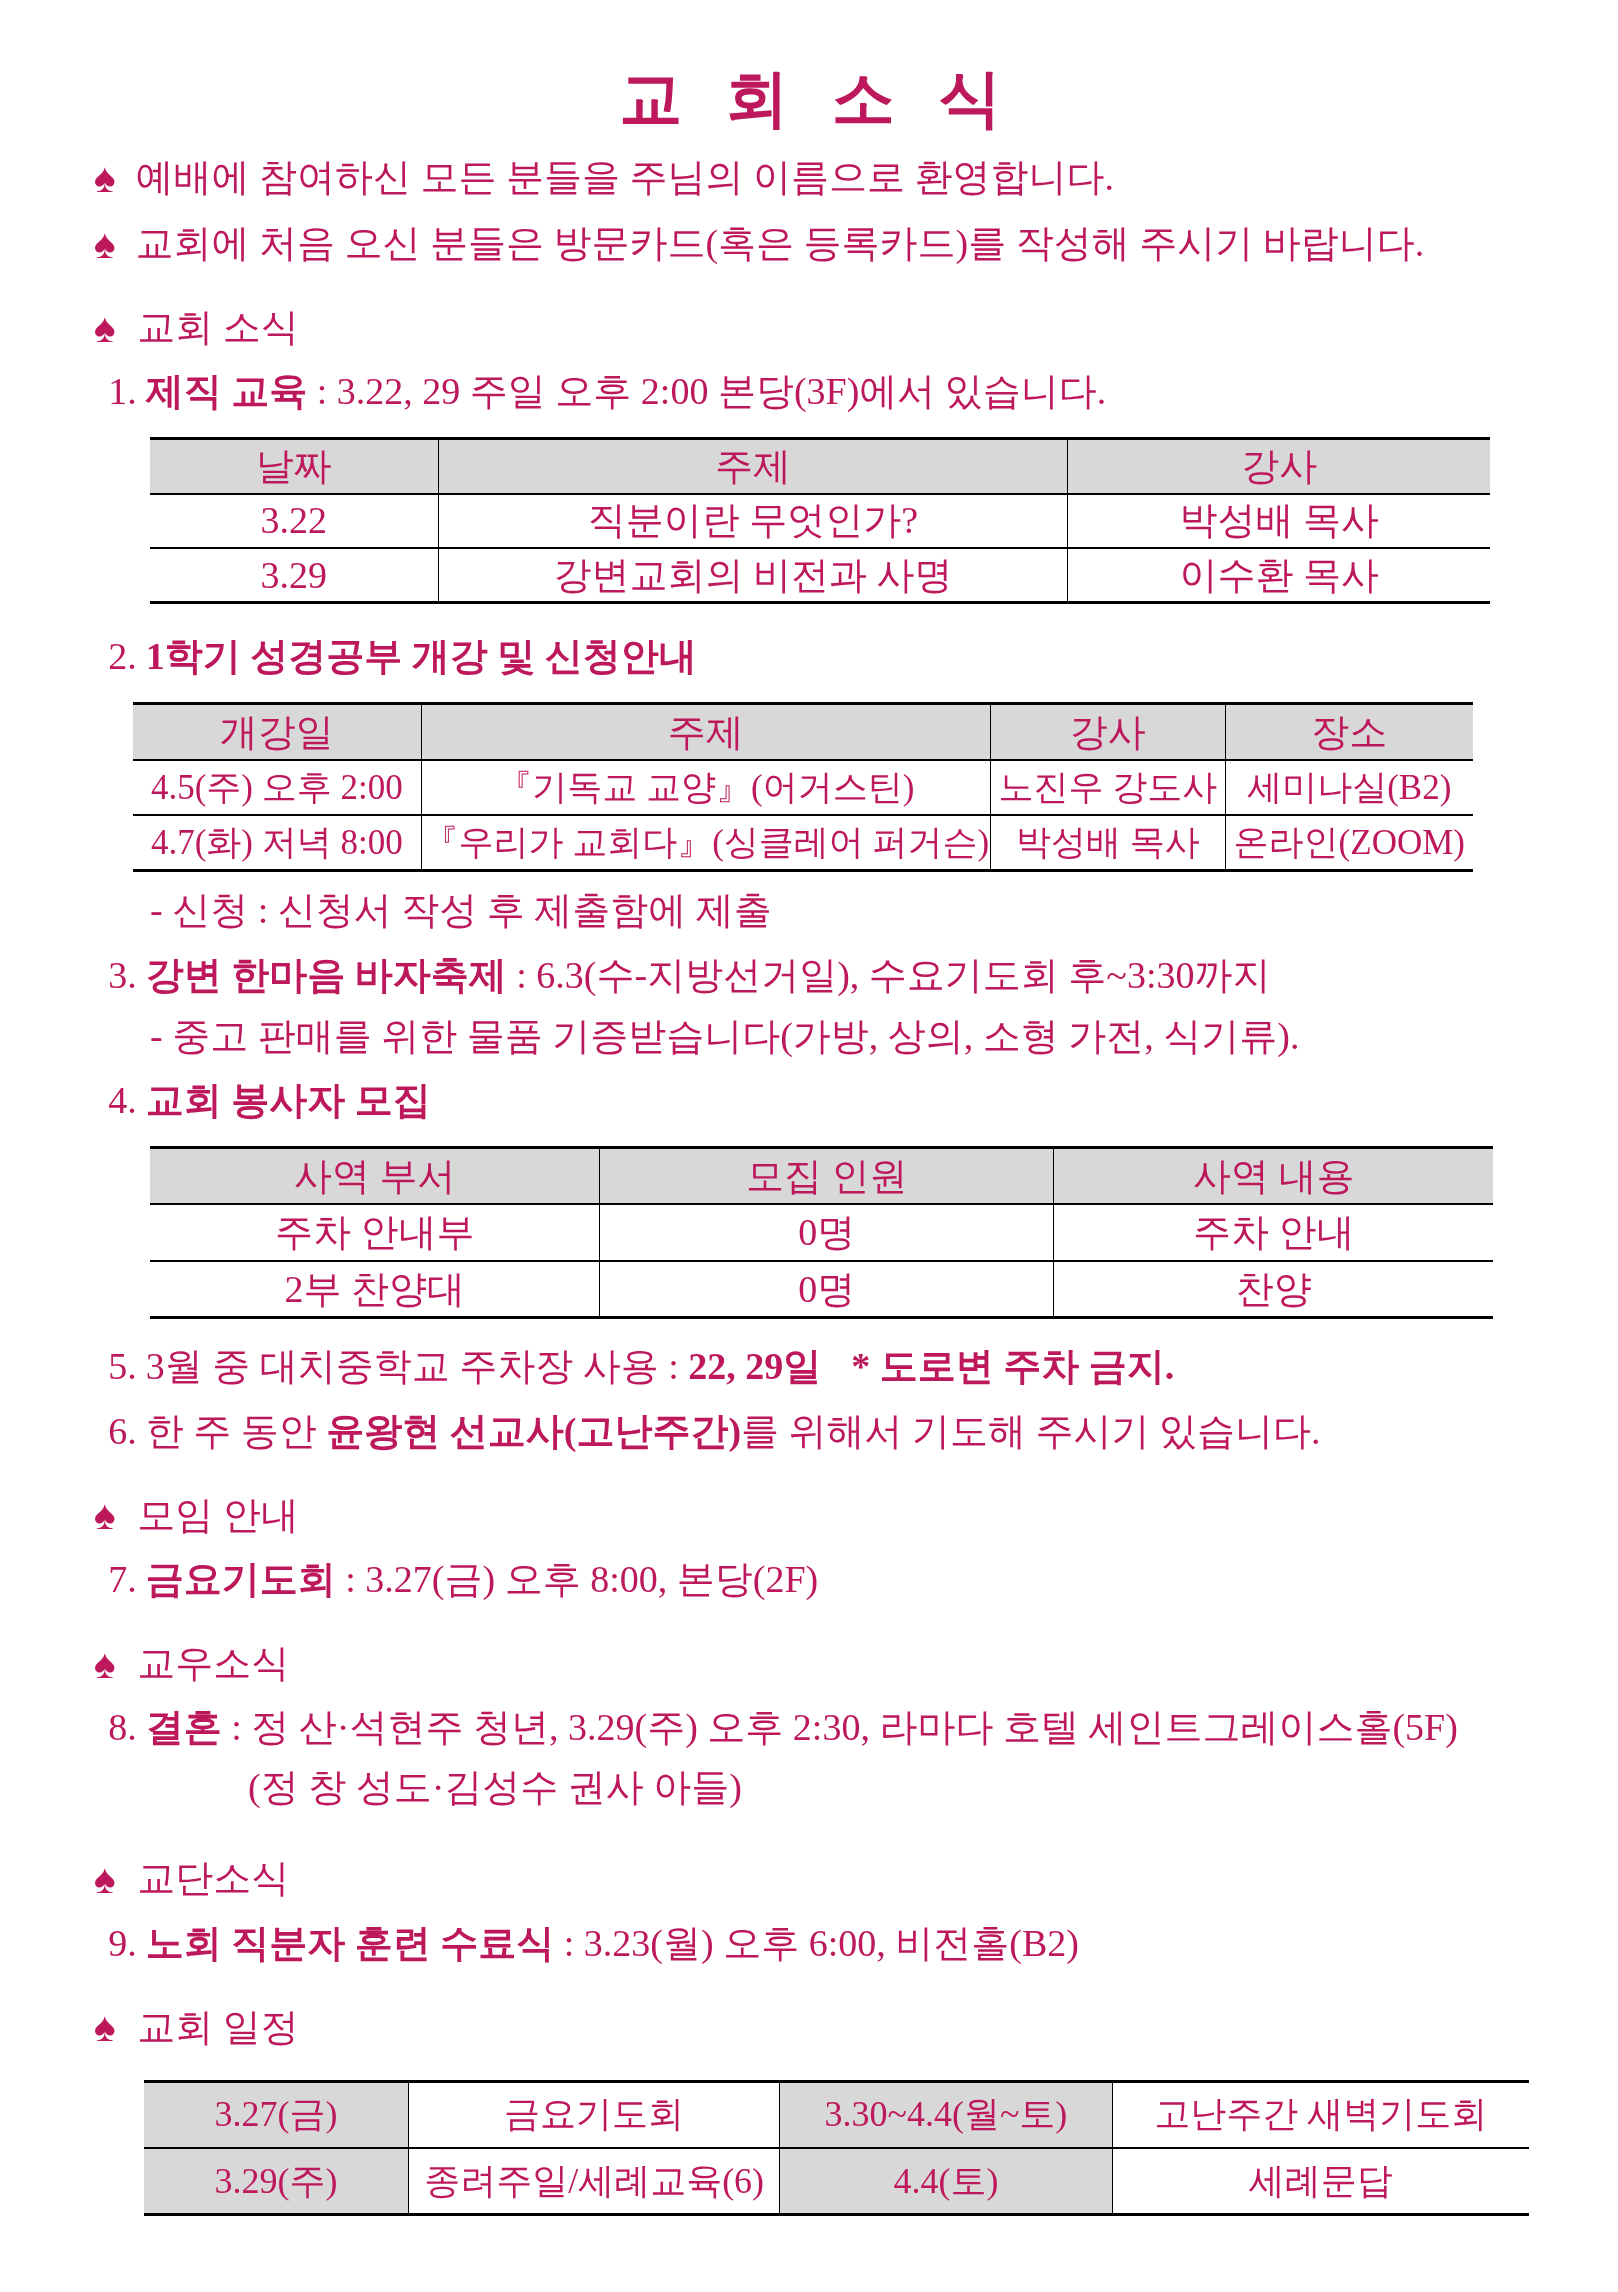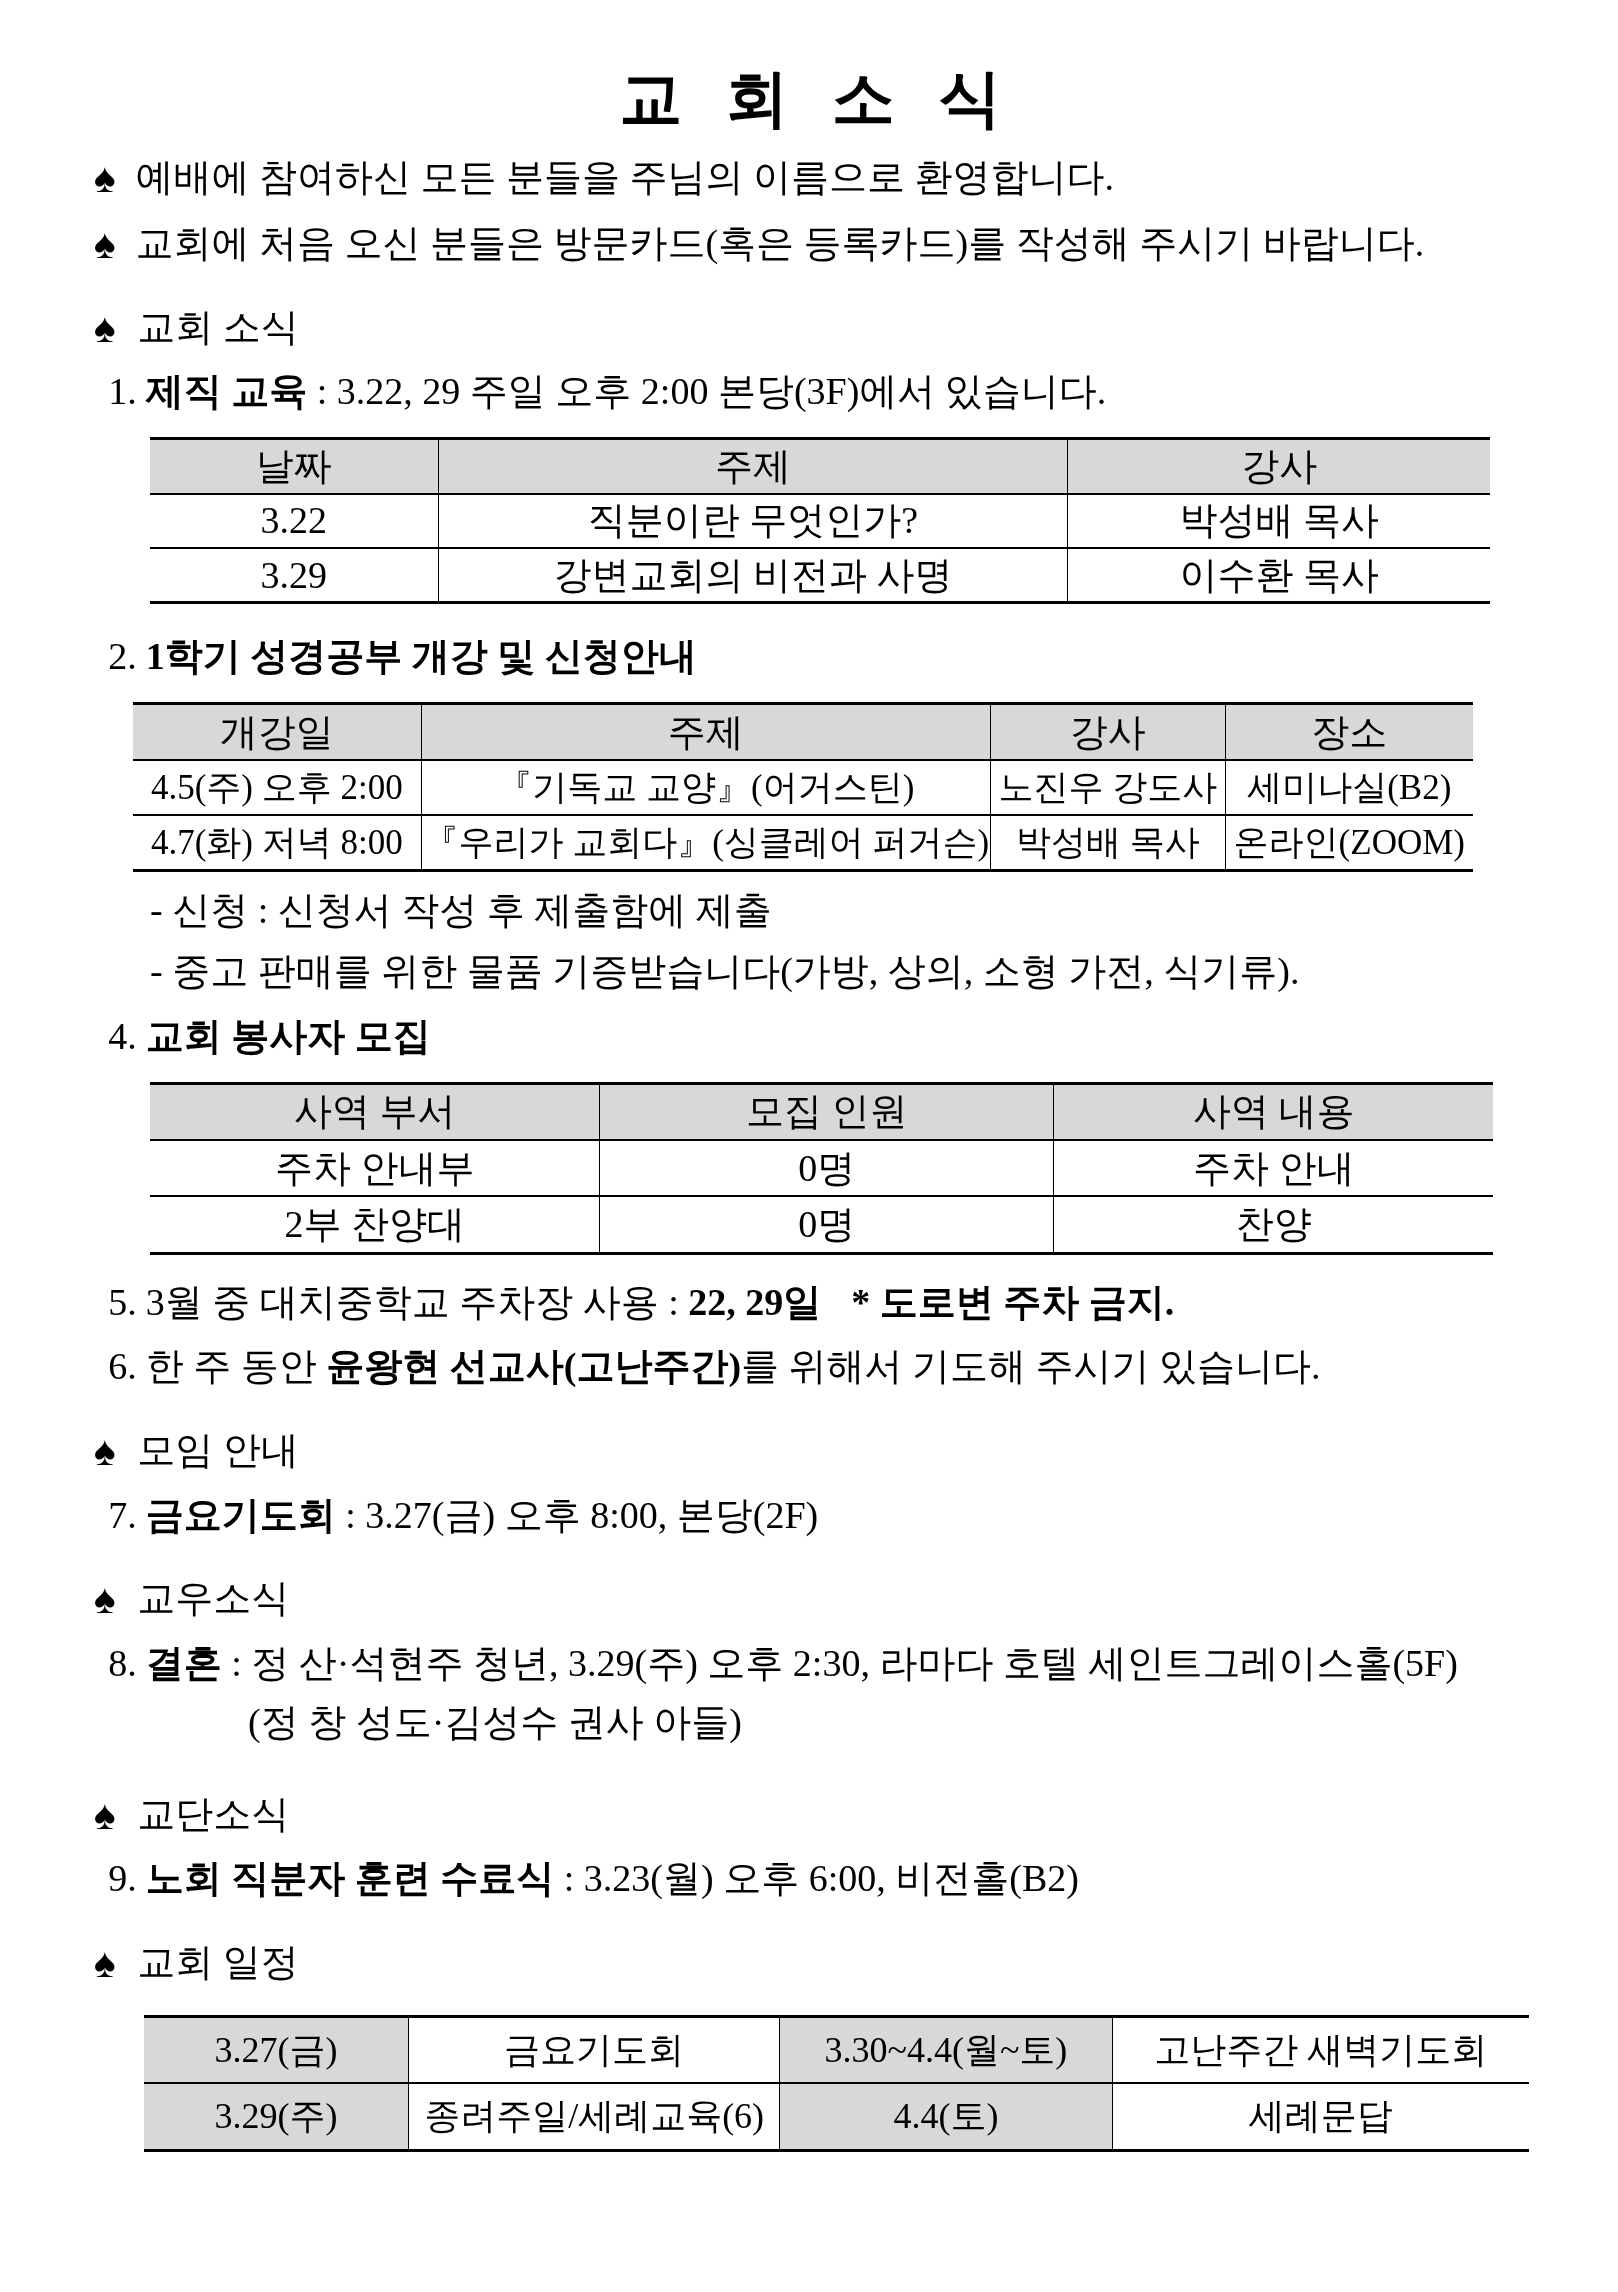--- a/index.html
+++ b/index.html
@@ -5,21 +5,21 @@
   html, body {
     margin: 0;
     padding: 0;
     background: #ffffff;
   }
   .page {
     position: relative;
     width: 1618px;
     height: 2293px;
     background: #ffffff;
-    color: #000000;
+    color: #be185d;
     font-family: "Liberation Serif", "DejaVu Serif", serif;
     font-size: 38px;
     line-height: 1.18;
     box-sizing: border-box;
     padding: 64px 81px 56px 94px;
     overflow: hidden;
   }
   .doc-title {
     margin: 0 0 5.4px 0;
     text-align: center;
@@ -183,20 +183,23 @@
       <td>4.7(화) 저녁 8:00</td>
       <td>『우리가 교회다』(싱클레어 퍼거슨)</td>
       <td>박성배 목사</td>
       <td>온라인(ZOOM)</td>
     </tr>
   </tbody>
     </table>
 
   <div class="note">- 신청 : 신청서 작성 후 제출함에 제출</div>
 
+  <div class="item">
+    <span class="no">3.</span><b>강변 한마음 바자축제</b><span> : 6.3(수-지방선거일), 수요기도회 후~3:30까지</span>
+  </div>
 
   <div class="note">- 중고 판매를 위한 물품 기증받습니다(가방, 상의, 소형 가전, 식기류).</div>
 
   <div class="item">
     <span class="no">4.</span><b>교회 봉사자 모집</b>
   </div>
 
   <table class="tbl-vol">
     <colgroup>
         <col style="width:33.5%">

